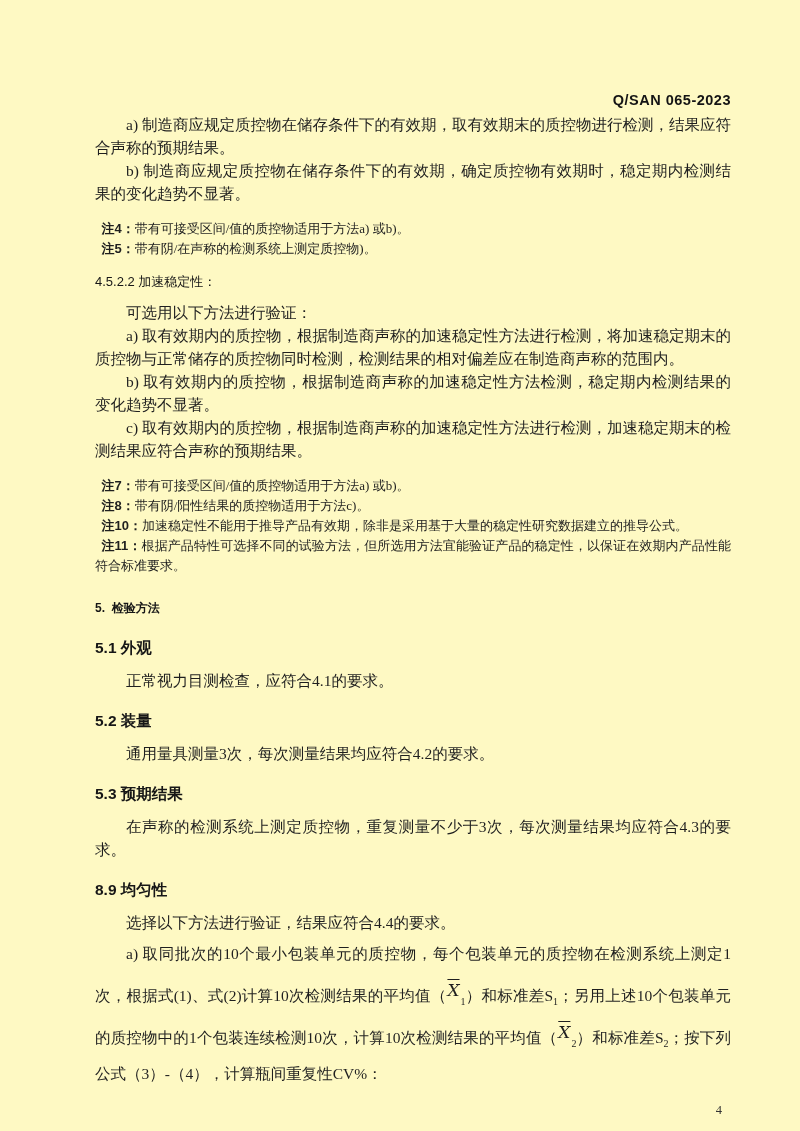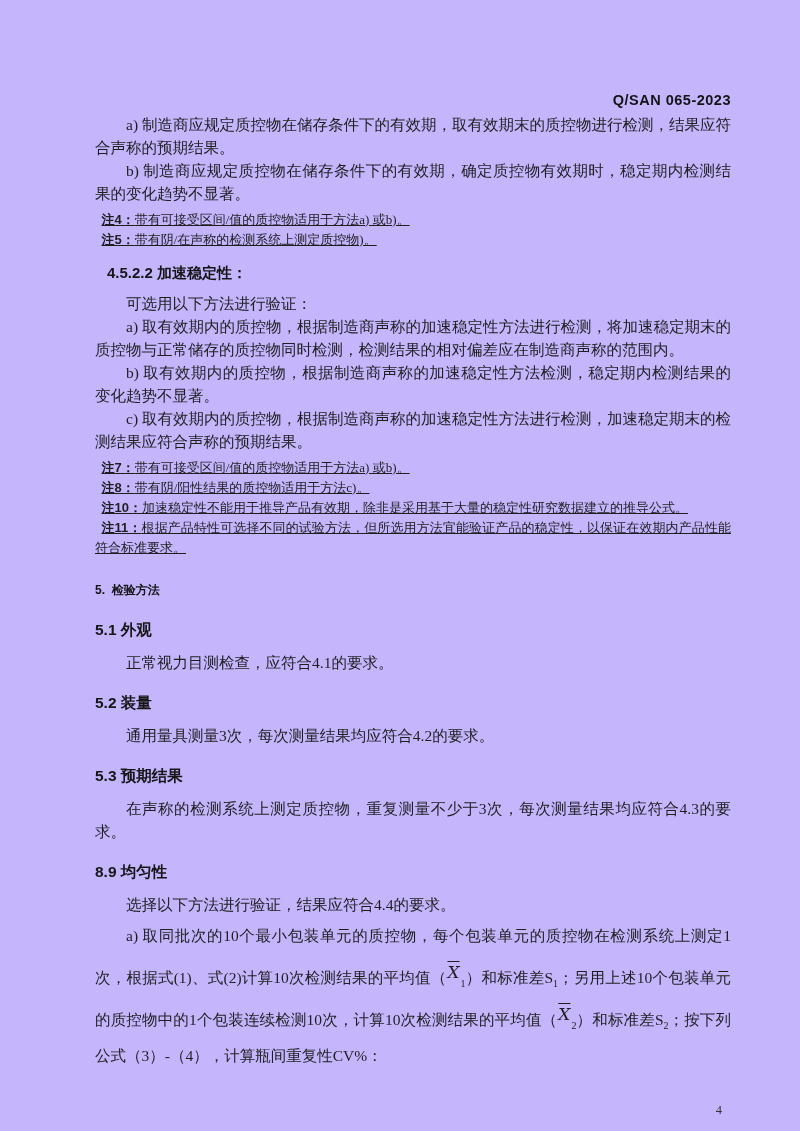--- a/index.html
+++ b/index.html
@@ -1,20 +1,20 @@
 <!DOCTYPE html>
 <html lang="zh"><head>
 <meta charset="utf-8">
 <style>
   html,body{margin:0;padding:0;background:#e8e8e8;}
   .page{
     position:relative;
     width:800px;height:1131px;
     margin:0 auto;
-    background:#c4b5fd;
+    background:#fef9c3;
     color:#1f1f1f;
     font-family:"Liberation Serif","DejaVu Serif",serif;
     overflow:hidden;
     box-shadow:0 0 6px rgba(0,0,0,.25);
   }
   .content{position:absolute;left:95px;top:0;width:636px;}
   .doc-header{
     margin-top:92px;
     text-align:right;
     font-family:"Liberation Sans","DejaVu Sans",sans-serif;
@@ -24,29 +24,29 @@
   p{margin:0;}
   .para{
     font-size:15.5px;line-height:23px;
     text-align:justify;text-indent:2em;
   }
   .para-block{margin-top:5px;}
   .note{
     font-size:13px;line-height:20px;
     text-align:justify;text-indent:.5em;
   }
-  .note-block{margin-top:5px;text-decoration:underline;}
+  .note-block{margin-top:14px;}
   .note-label{
     font-family:"Liberation Sans","DejaVu Sans",sans-serif;
     font-weight:700;
   }
   .h-num{
     font-family:"Liberation Sans","DejaVu Sans",sans-serif;
-    font-weight:700;font-size:15px;line-height:20px;
-    margin:13px 0 9px 12px;color:#161616;
+    font-weight:400;font-size:13px;line-height:20px;
+    margin:13px 0 9px 0;color:#161616;
   }
   .h-main{
     font-family:"Liberation Sans","DejaVu Sans",sans-serif;
     font-weight:700;font-size:12px;line-height:21px;
     margin:22px 0 8px 0;color:#161616;white-space:pre-wrap;
   }
   .h-sub{
     font-family:"Liberation Sans","DejaVu Sans",sans-serif;
     font-weight:700;font-size:15.5px;line-height:20px;
     margin:19px 0 0 0;color:#161616;

